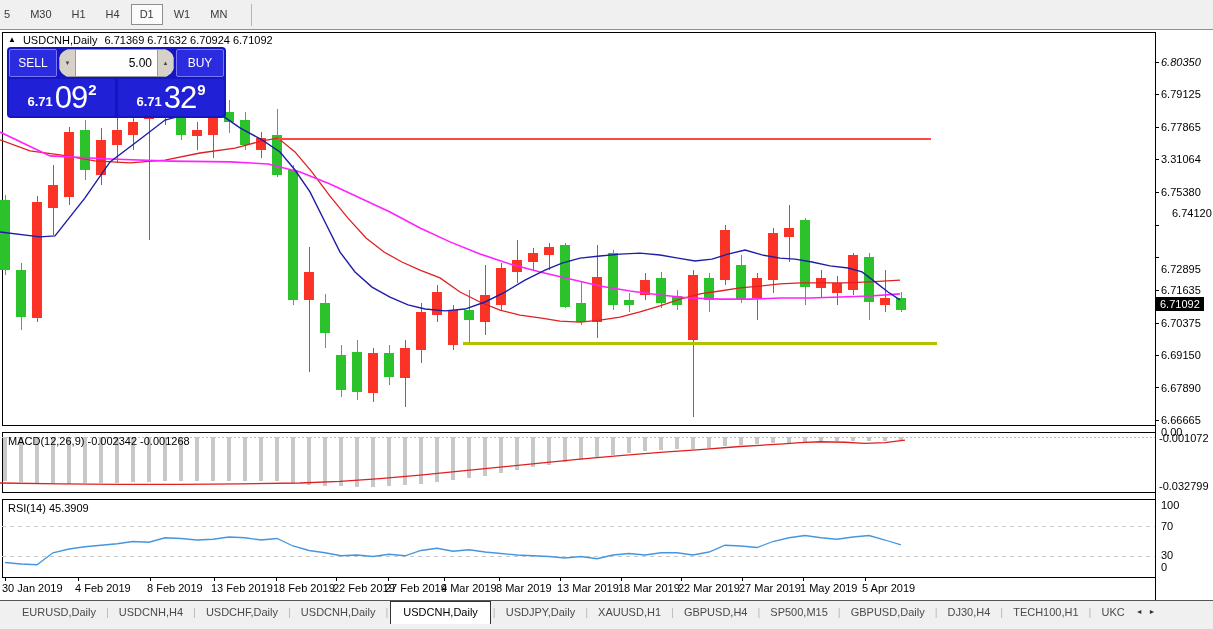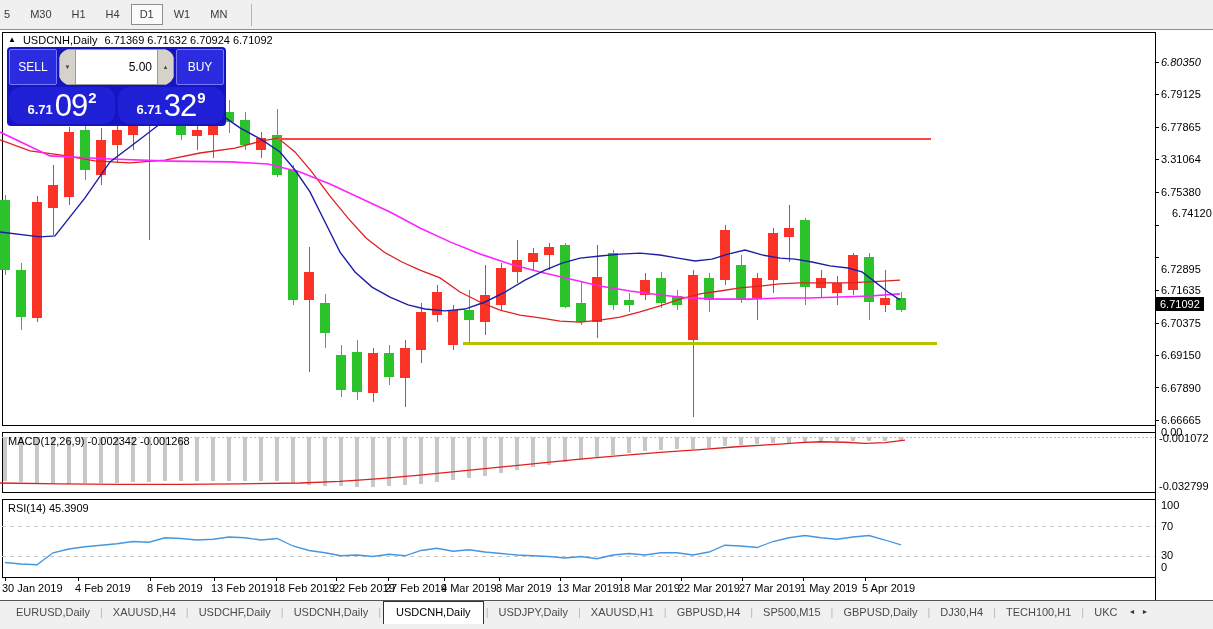--- a/index.html
+++ b/index.html
@@ -20,30 +20,30 @@
   #workspace { position:relative; width:1213px; height:570px; background:#ffffff; }
   #cv { position:absolute; left:0; top:0; }
 
   #chart-title { position:absolute; left:8px; top:4px; font-size:11px; color:#000;
     display:flex; align-items:center; gap:7px; }
   #chart-title .tri { font-size:8px; position:relative; top:-1px; }
 
   
   #trade-panel { position:absolute; left:7px; top:17px; width:219px;
     background:#1515c2; border-radius:4px; padding:2px; }
-  .tp-row1 { display:flex; height:36px; gap:2px; }
+  .tp-row1 { display:flex; height:28px; gap:2px; }
   .tp-btn { flex:0 0 48px; background:#2b2bdf; border:1px solid #7878ff; border-radius:2px;
     color:#fff; font-size:12px; font-family:"Liberation Sans",sans-serif; cursor:pointer; }
   .spin { flex:1; display:flex; background:#d6d2ca; border-radius:12px; overflow:hidden; }
   .spin button { width:17px; background:#d6d2ca; border:1px solid #9a9a9a; color:#444;
     font-size:6px; cursor:pointer; }
   .spin input { flex:1; border:1px solid #9a9a9a; border-left:none; border-right:none;
     text-align:right; font-size:12px; padding-right:5px; color:#000; background:#fff; width:60px; }
   .tp-row2 { display:flex; gap:3px; margin-top:2px; height:37px; }
-  .pricebox { flex:1; background:#2020d6; border-radius:12px; color:#fff;
+  .pricebox { flex:1; background:#2020d6; border-radius:2px; color:#fff;
     display:flex; align-items:center; justify-content:center; cursor:pointer; }
   .pb-base { font-size:13px; font-weight:bold; margin-right:2px; position:relative; top:4px; }
   .pb-big  { font-size:31px; line-height:31px; letter-spacing:-1px; }
   .pb-sup  { font-size:15px; font-weight:bold; position:relative; top:-8px; margin-left:1px; }
 
   
   .panel-label { position:absolute; left:8px; font-size:11px; color:#000; }
   #macd-label { top:405px; }
   #rsi-label  { top:472px; }
   .axlabel, .ylab, .datelab, .rsilab { position:absolute; font-size:11px; color:#000;
@@ -52,21 +52,21 @@
   #price-tag { position:absolute; left:1156px; top:267px; background:#000; color:#fff;
     font-size:11px; padding:0 4px; line-height:14px; }
   #macd-zero { left:1161px; top:396px; }
   #macd-cur  { left:1159px; top:402px; }
   #macd-min  { left:1159px; top:450px; }
   .rsilab { left:1161px; }
   .datelab { top:552px; color:#000; }
 
   
   #tabsbar { height:22px; background:#f0f0f0; border-top:1px solid #555;
-    display:flex; align-items:center; font-size:11px; color:#4a4a4a; padding-left:8px; }
+    display:flex; align-items:center; font-size:11px; color:#4a4a4a; padding-left:14px; }
   .tab { padding:4px 8px; cursor:pointer; white-space:nowrap; }
   .tab.active { background:#fff; border:1px solid #333; border-bottom:none; color:#000;
     padding:4px 12px 6px 12px; position:relative; top:1px; }
   .tab-sep { color:#b8b8b8; padding:0 2px; }
   .scrollbtn { font-size:7px; color:#333; padding:2px 3px; cursor:pointer; }
 </style>
 </head>
 <body>
 
 <div id="app">
@@ -370,21 +370,21 @@
         <div class="datelab" style="left: 678px;">22 Mar 2019</div>
         <div class="datelab" style="left: 739px;">27 Mar 2019</div>
         <div class="datelab" style="left: 800px;">1 May 2019</div>
         <div class="datelab" style="left: 862px;">5 Apr 2019</div>
       </div>
   </div>
 
   <div id="tabsbar">
       <div class="tab">EURUSD,Daily</div>
       <span class="tab-sep">|</span>
-      <div class="tab">XAUUSD,H4</div>
+      <div class="tab">USDCNH,H4</div>
       <span class="tab-sep">|</span>
       <div class="tab">USDCHF,Daily</div>
       <span class="tab-sep">|</span>
       <div class="tab">USDCNH,Daily</div>
       <span class="tab-sep">|</span>
       <div class="tab active">USDCNH,Daily</div>
       <span class="tab-sep">|</span>
       <div class="tab">USDJPY,Daily</div>
       <span class="tab-sep">|</span>
       <div class="tab">XAUUSD,H1</div>

